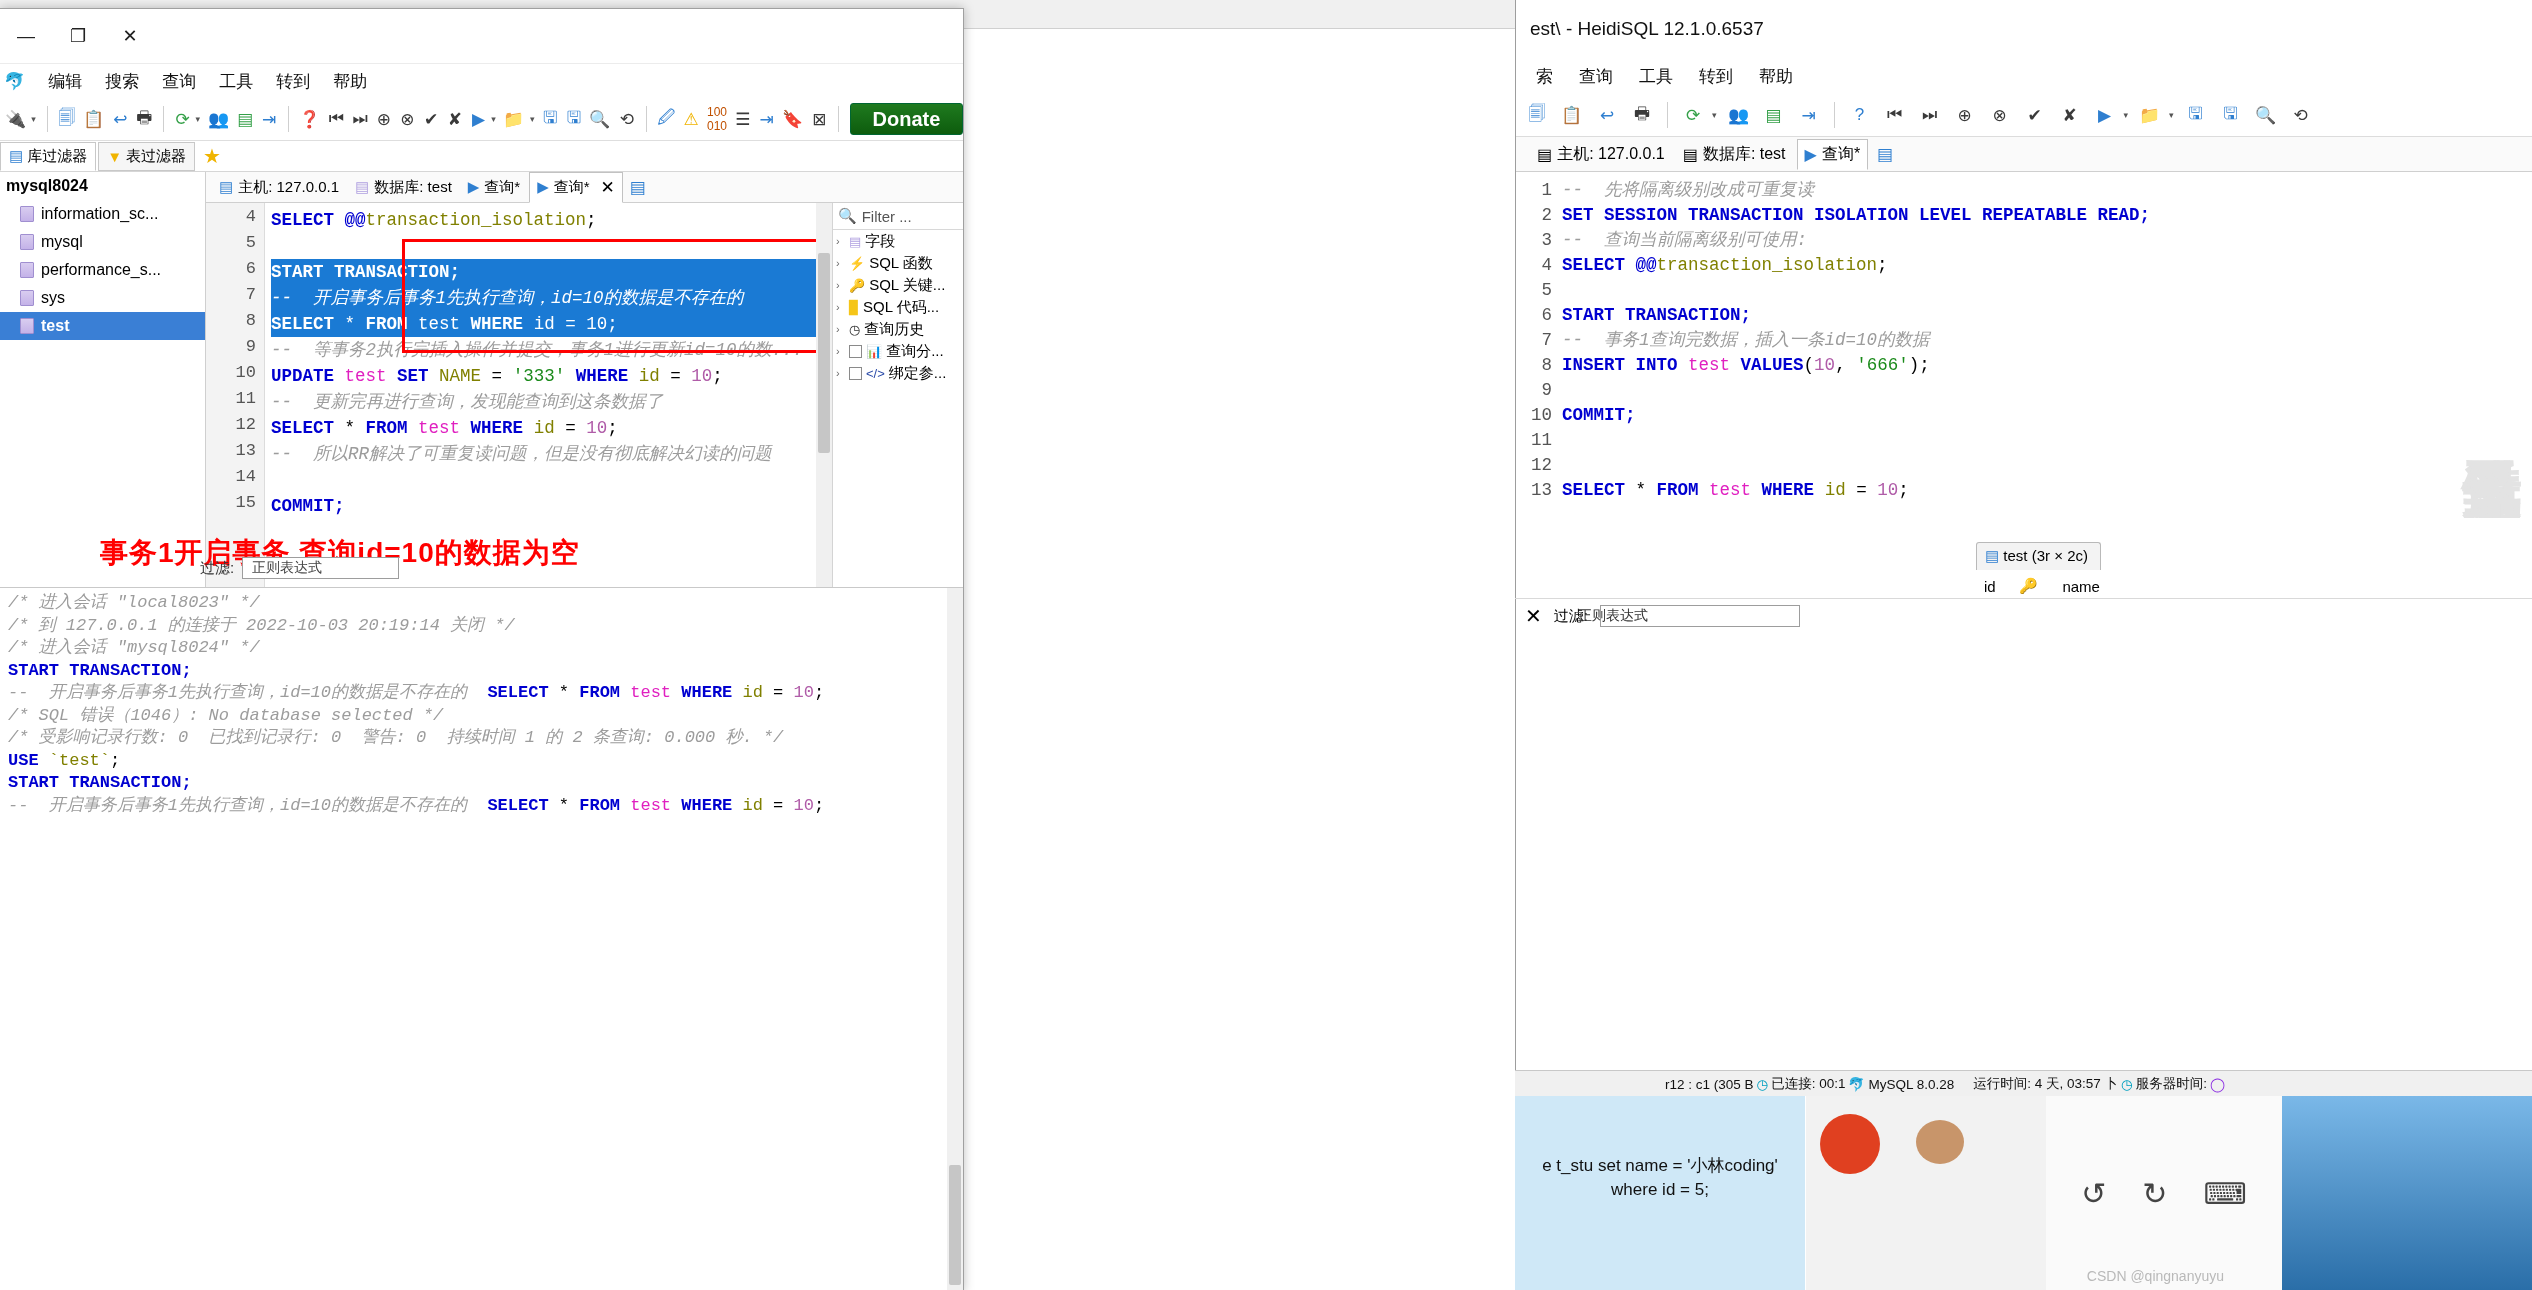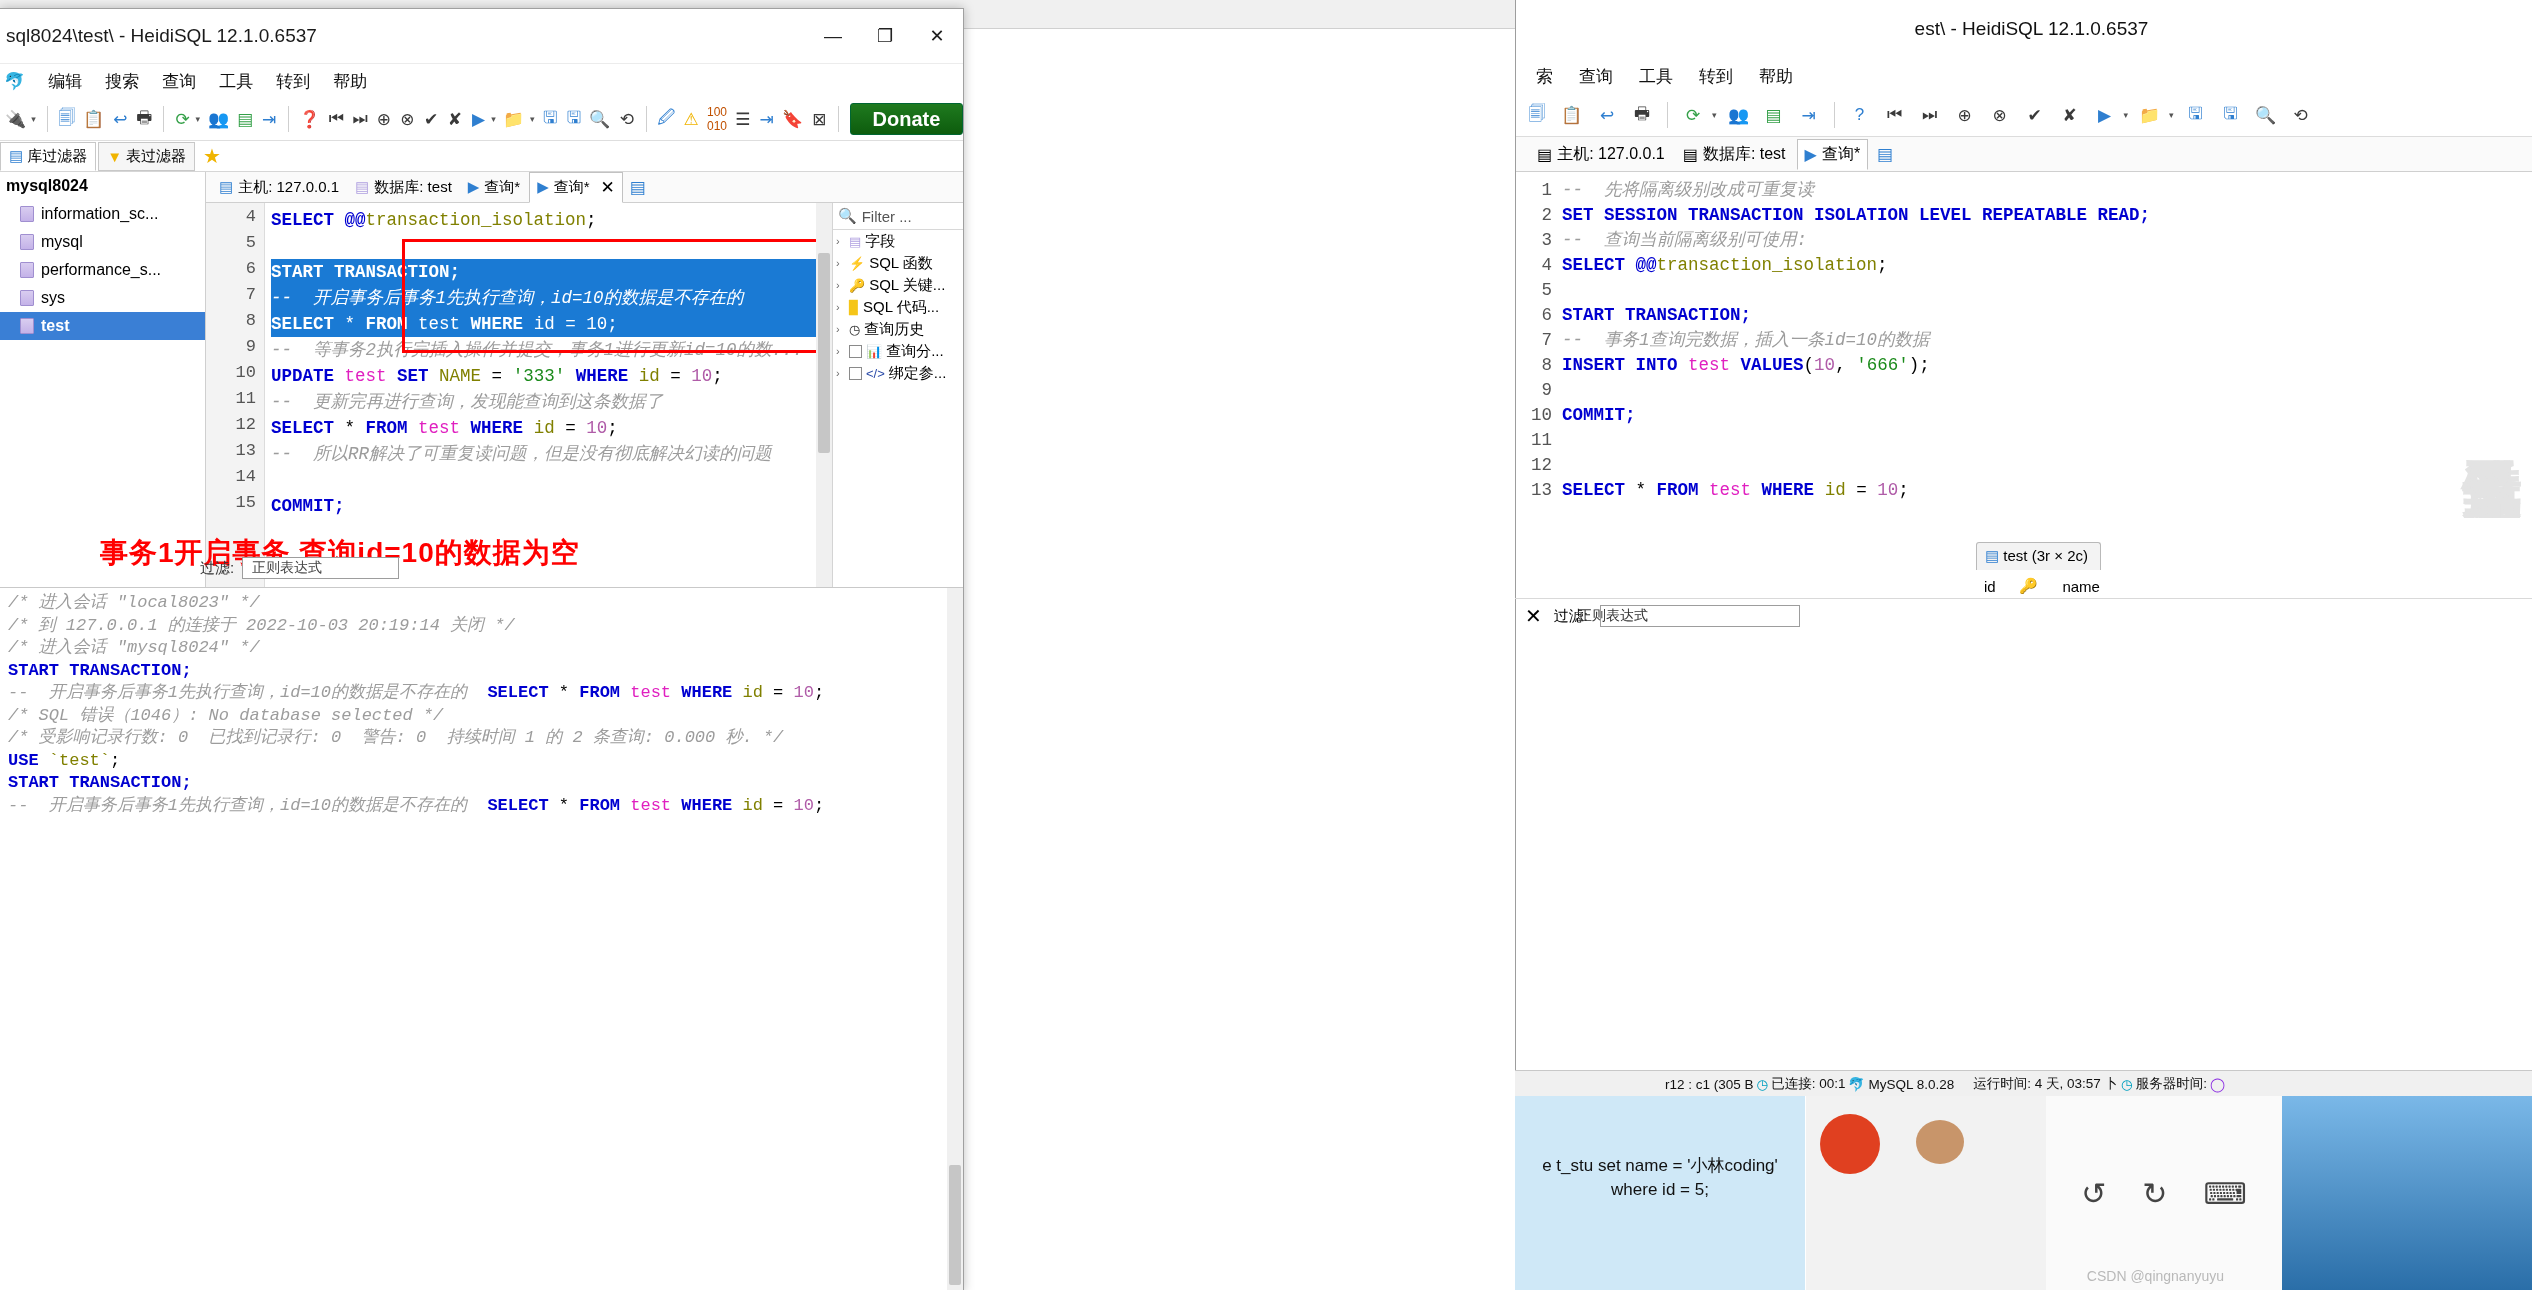--- a/index.html
+++ b/index.html
@@ -19,21 +19,21 @@
   .bg-ide-right .play{color:#3c9a3c;font-size:18px;}
   .bg-ide-right .sq{width:20px;height:20px;background:#f0a030;border-radius:3px;}
   .bg-ide-right .sq2{width:20px;height:20px;background:#3c9a3c;border-radius:3px;}
   .leftover-text{position:absolute;left:0;top:6px;font-size:13px;color:#333;}
 
   
   .win-right{
     position:absolute;left:1515px;top:0;width:1017px;height:1290px;
     background:#ffffff;border-left:1px solid #9d9d9d;
   }
-  .win-right .wr-title{height:58px;line-height:58px;padding-left:14px;font-size:19px;color:#111;background:#ffffff;text-align:center;}
+  .win-right .wr-title{height:58px;line-height:58px;padding-left:14px;font-size:19px;color:#111;background:#ffffff;}
   .win-right .wr-menu{height:36px;display:flex;align-items:center;gap:26px;padding-left:20px;font-size:17px;color:#111;}
   .win-right .wr-toolbar{height:42px;display:flex;align-items:center;gap:9px;padding-left:8px;border-bottom:1px solid #dcdcdc;}
   .win-right .wr-tabs{height:34px;display:flex;align-items:center;gap:4px;padding-left:14px;border-bottom:1px solid #cfcfcf;background:#fafafa;font-size:16px;}
   .wr-editor{position:relative;height:340px;background:#fff;padding-top:6px;overflow:hidden;}
   .wr-res-tab{margin-left:460px;margin-top:24px;display:inline-block;border:1px solid #b9b9b9;border-bottom:none;padding:4px 12px 5px 8px;background:#f3f3f3;font-size:15px;border-radius:3px 3px 0 0;}
   .wr-grid-head{margin-left:460px;margin-top:2px;font-size:15px;display:flex;gap:24px;align-items:center;padding:5px 0 0 8px;}
   .wr-filterbar{position:absolute;left:1515px;top:595px;width:1017px;height:34px;display:flex;align-items:center;gap:12px;padding-left:10px;font-size:15px;border-top:1px solid #d9d9d9;}
   .wr-bottomlog{position:absolute;left:1515px;top:1020px;width:1017px;height:48px;font-family:"Liberation Mono",monospace;font-size:17px;padding-left:10px;}
   .wr-status{position:absolute;left:1515px;top:1070px;width:1017px;height:26px;background:#f0f0f0;border-top:1px solid #c8c8c8;display:flex;align-items:center;font-size:13.5px;color:#111;gap:3px;padding-left:150px;}
   .watermark{position:absolute;right:12px;top:240px;width:70px;font-size:60px;line-height:0.95;color:#e3e3e3;font-weight:bold;writing-mode:vertical-rl;letter-spacing:2px;user-select:none;}
@@ -258,21 +258,20 @@
     <span>↻</span>
     <span>⌨</span>
     <span class="csdn">CSDN @qingnanyuyu</span>
   </div>
   <div class="th4"></div>
 </div>
 
 <div class="win-main">
 
   <div class="titlebar">
-    <span class="ttl">sql8024\test\ - HeidiSQL 12.1.0.6537</span>
     <span class="wbtns">
       <span class="wbtn">—</span>
       <span class="wbtn">❐</span>
       <span class="wbtn close">✕</span>
     </span>
   </div>
 
   <div class="menubar">
     <span style="color:#34a048;font-size:17px">🐬</span>
     <span>编辑</span>

